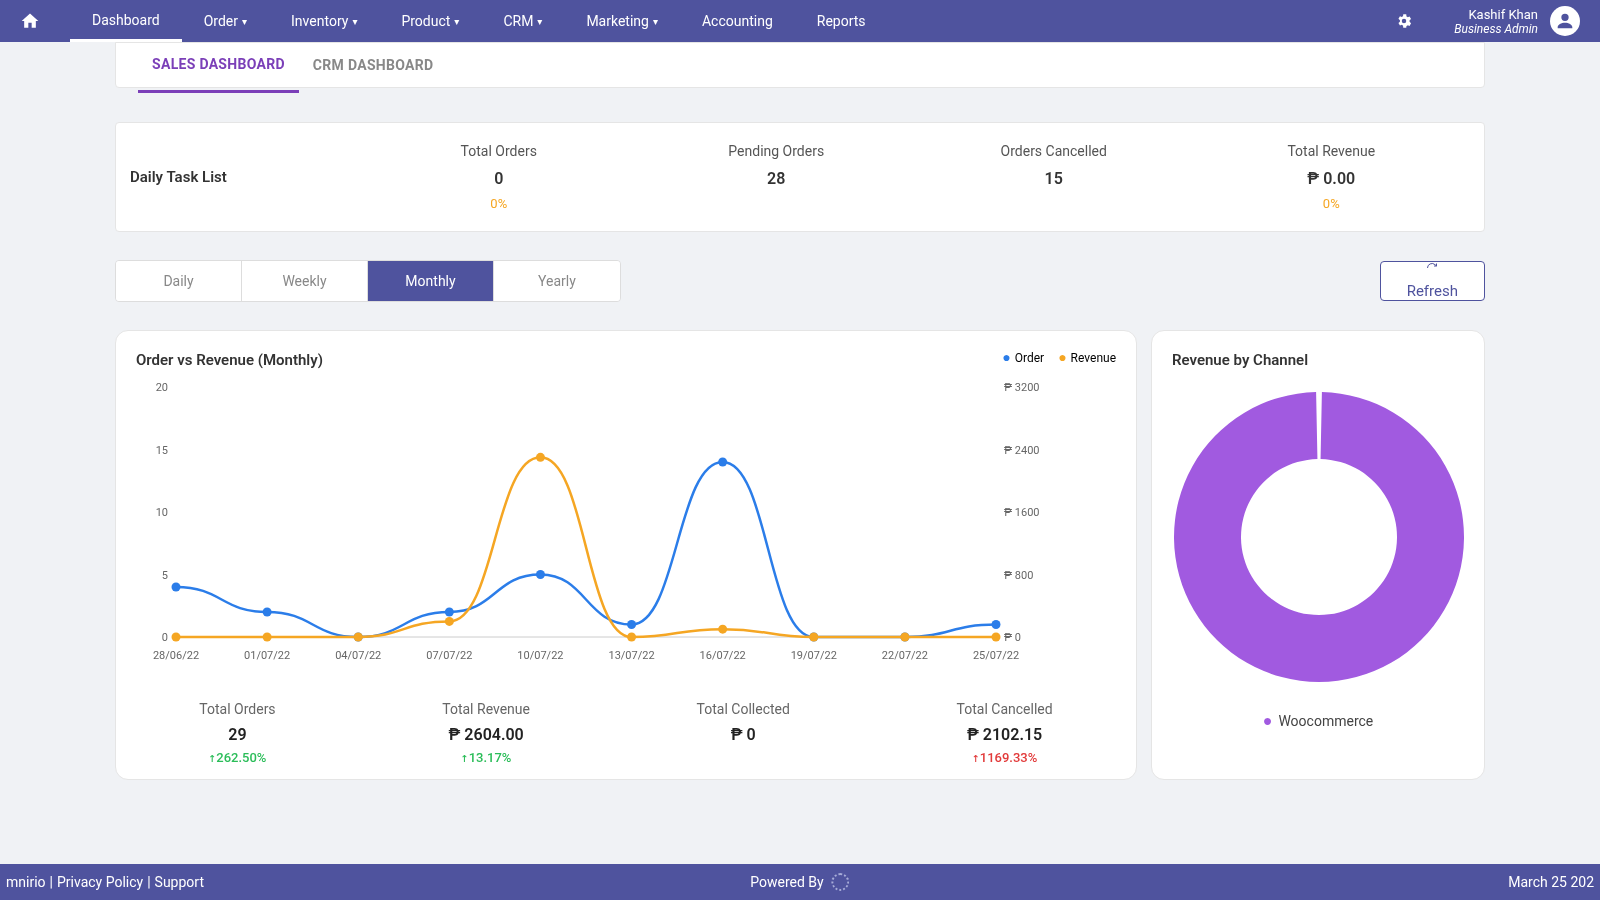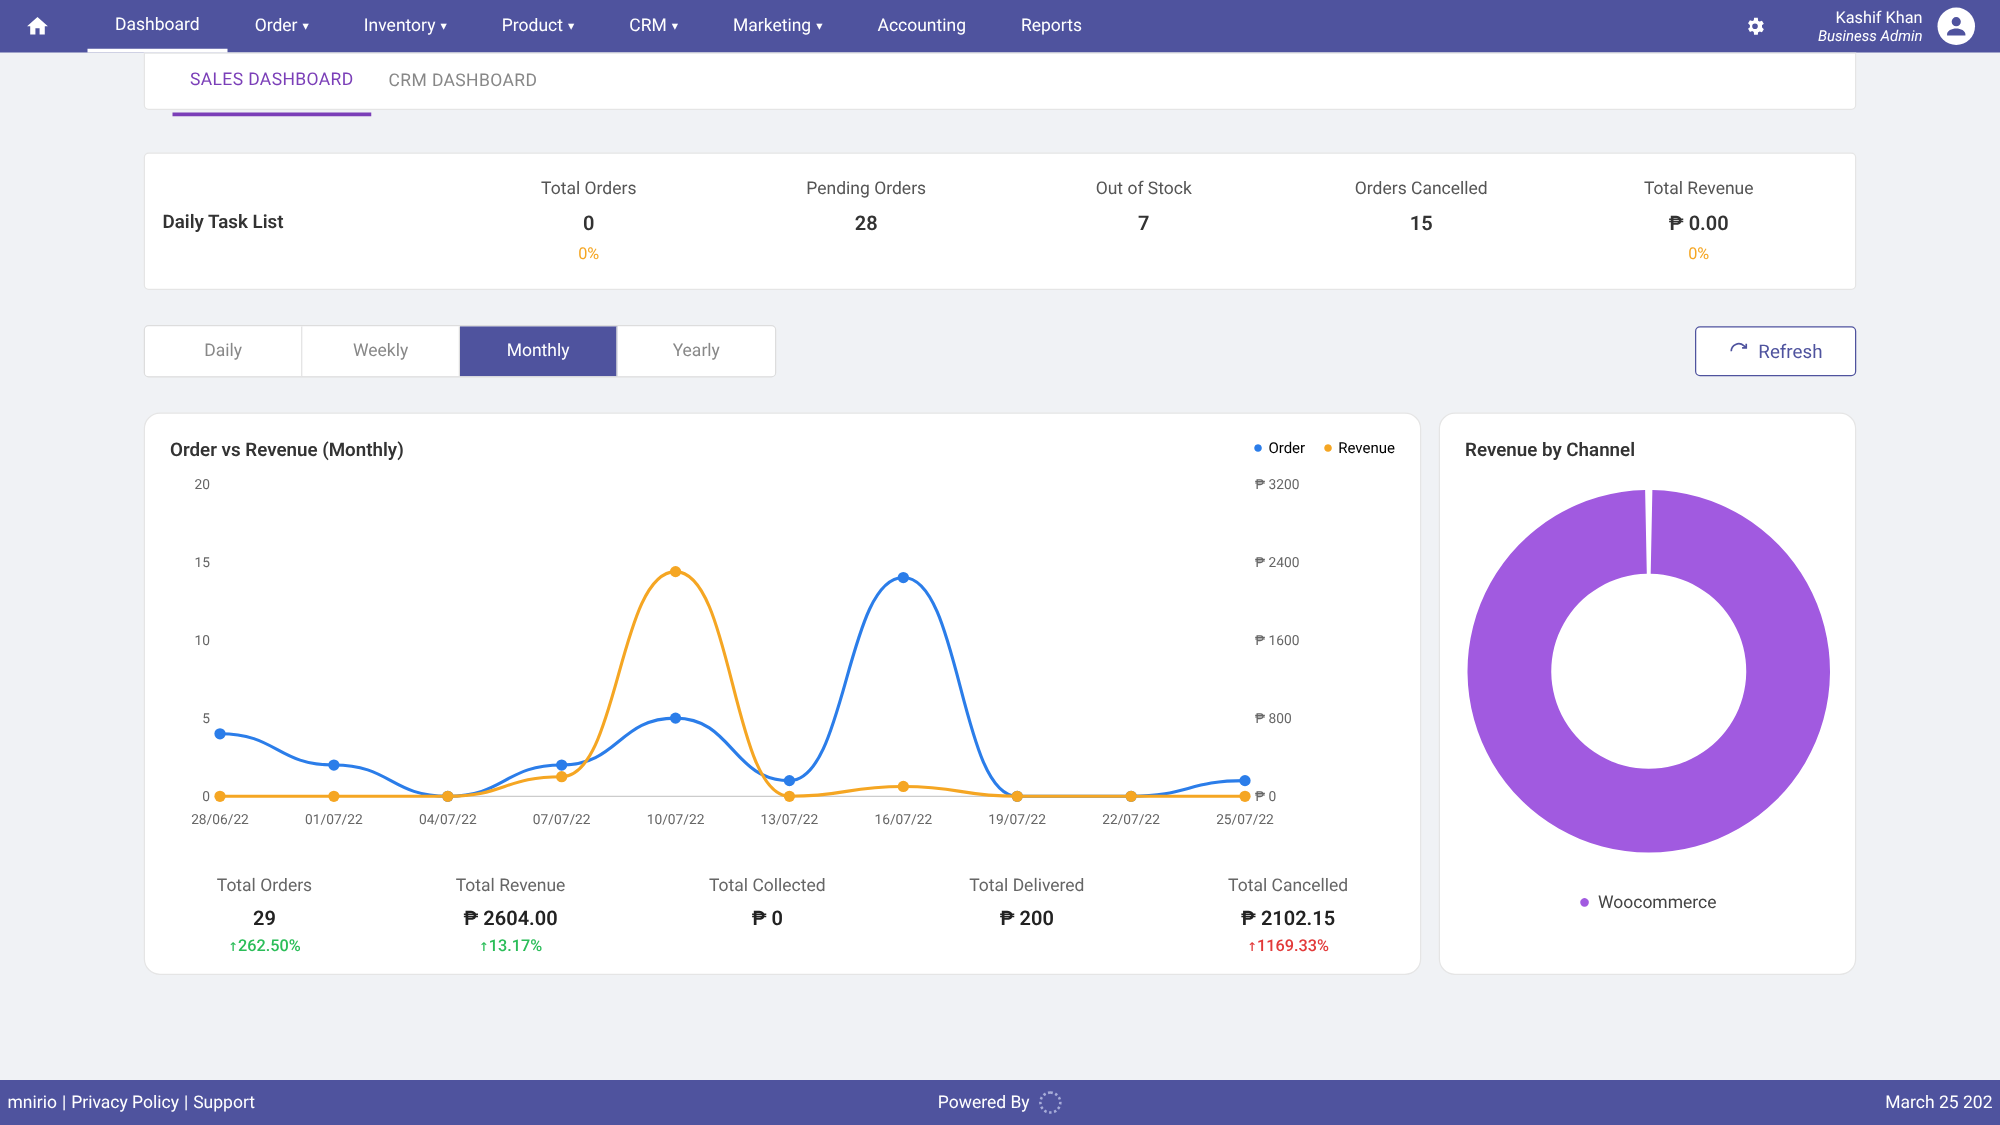--- a/index.html
+++ b/index.html
@@ -14,36 +14,36 @@
 .gear-icon { width:18px; height:18px; fill:#fff; cursor:pointer; margin-right:20px; }
 .user-block { display:flex; align-items:center; gap:12px; }
 .user-text { text-align:right; font-size:13px;margin-left:21px; }
 .user-text .role { font-style:italic; font-size:12px; }
 .avatar { width:30px; height:30px; background:#fff; border-radius:50%; display:flex; align-items:center; justify-content:center; }
 .avatar svg { fill:#4f539e; }
 
 .page { padding:0 115px; }
 
 .tabs-card { background:#fff; border:1px solid #e5e5e5; border-radius:0 0 4px 4px; height:46px; display:flex; align-items:center; padding:0 22px; }
-.tab { font-size:14px; font-weight:400; color:#888; padding:0 14px; height:56px; display:flex; align-items:center; cursor:pointer; letter-spacing:.3px; }
+.tab { font-size:14px; font-weight:700; color:#888; padding:0 14px; height:56px; display:flex; align-items:center; cursor:pointer; letter-spacing:.3px; }
 .tab.active { color:#7b3fb8; border-bottom:3px solid #7b3fb8; }
 
 .task-card { background:#fff; border:1px solid #e5e5e5; border-radius:4px; margin-top:34px; display:flex; align-items:center; padding:20px 14px; }
 .task-title { font-size:15px; font-weight:600; color:#333; width:230px; }
 .stat { flex:1; text-align:center; }
 .stat .lbl { font-size:14px; color:#555; }
 .stat .val { font-size:16px; font-weight:600; color:#333; margin-top:10px; }
 .stat .pct { font-size:13px; color:#f5a623; margin-top:8px; }
 
 .controls { display:flex; align-items:center; margin-top:28px; gap:12px; }
 .seg { display:flex; border:1px solid #ddd; border-radius:4px; overflow:hidden; }
 .seg-btn { width:126px; height:40px; display:flex; align-items:center; justify-content:center; font-size:14px; color:#888; background:#fff; cursor:pointer; border-right:1px solid #ddd; }
 .seg-btn:last-child { border-right:none; }
 .seg-btn.active { background:#4f539e; color:#fff; }
-.refresh { margin-left:auto; height:40px; padding:0 26px; border:1px solid #4f539e; color:#4f539e; display:flex; align-items:center; gap:8px; border-radius:4px; background:#fff; cursor:pointer; font-size:15px; }
+.refresh { margin-left:auto; height:40px; padding:0 26px; border:1px solid #4f539e; color:#4f539e; display:flex; align-items:center; gap:8px; border-radius:4px; background:#fff; cursor:pointer; font-size:15px;flex-direction:column; }
 
 .charts-row { display:flex; gap:14px; margin-top:28px; }
 .chart-card { background:#fff; border:1px solid #e5e5e5; border-radius:13px; padding:20px; position:relative; }
 .line-card { flex:1; height:450px; }
 .donut-card { width:334px; height:450px; }
 .card-title { font-size:15px; font-weight:600; color:#333; }
 .legend { position:absolute; top:18px; right:20px; font-size:12px; display:flex; gap:14px; }
 .legend span::before { content:"●"; margin-right:4px; font-size:14px; }
 .legend .order::before { color:#2b7de9; }
 .legend .rev::before { color:#f5a623; }
@@ -111,24 +111,20 @@
     <div class="task-title">Daily Task List</div>
     <div id="task-stats" style="display:flex;flex:1">
         <div class="stat">
           <div class="lbl">Total Orders</div>
           <div class="val">0</div>
           <div class="pct">0%</div>
         </div>
         <div class="stat">
           <div class="lbl">Pending Orders</div>
           <div class="val">28</div>
-        </div>
-        <div class="stat">
-          <div class="lbl">Out of Stock</div>
-          <div class="val">7</div>
         </div>
         <div class="stat">
           <div class="lbl">Orders Cancelled</div>
           <div class="val">15</div>
         </div>
         <div class="stat">
           <div class="lbl">Total Revenue</div>
           <div class="val">₱  0.00</div>
           <div class="pct">0%</div>
         </div>
@@ -211,24 +207,20 @@
           <div class="kpi">
             <div class="klabel">Total Revenue</div>
             <div class="kval">₱  2604.00</div>
             <div class="kchg up"><span class="arrow">↑</span>13.17%</div>
           </div>
           <div class="kpi">
             <div class="klabel">Total Collected</div>
             <div class="kval">₱  0</div>
           </div>
           <div class="kpi">
-            <div class="klabel">Total Delivered</div>
-            <div class="kval">₱  200</div>
-          </div>
-          <div class="kpi">
             <div class="klabel">Total Cancelled</div>
             <div class="kval">₱  2102.15</div>
             <div class="kchg down"><span class="arrow">↑</span>1169.33%</div>
           </div>
         </div>
     </div>
     <div class="chart-card donut-card">
       <div class="card-title">Revenue by Channel</div>
       <svg id="donut" width="294" height="300" style="margin-top:20px">
           <path d="M149.90,3.03 A145,145 0 1 1 144.10,3.03 L145.44,70.02 A78,78 0 1 0 148.56,70.02 Z" fill="#a15ae0"></path>

